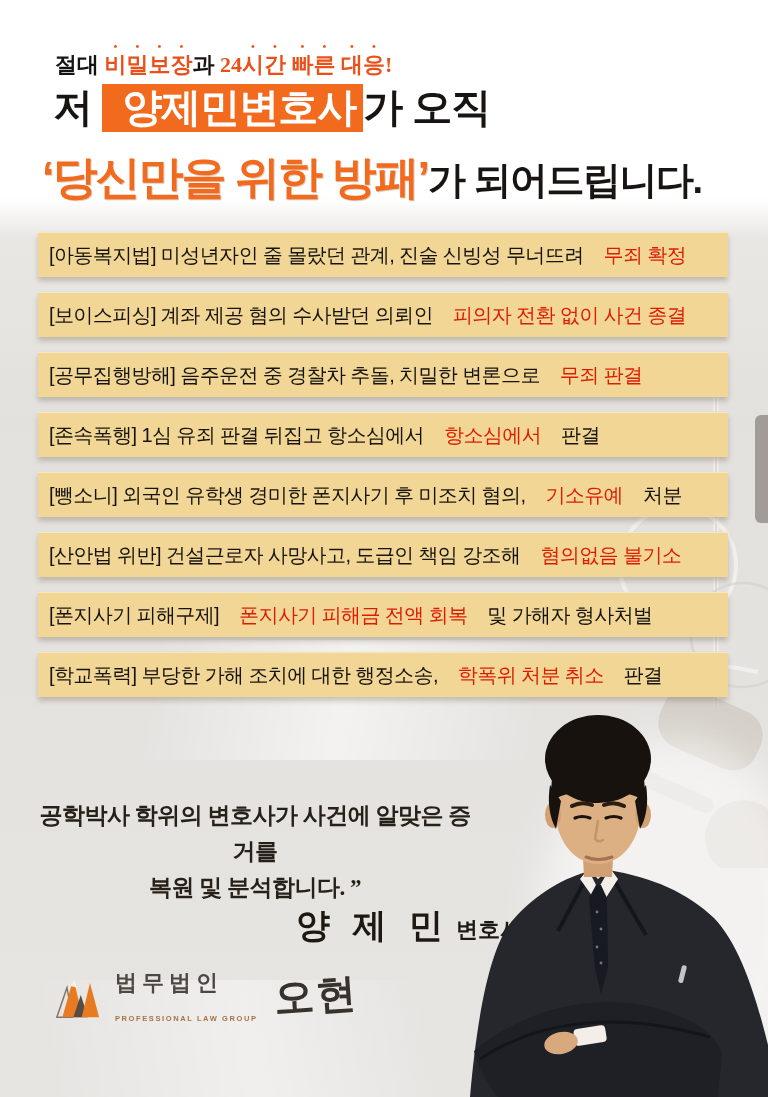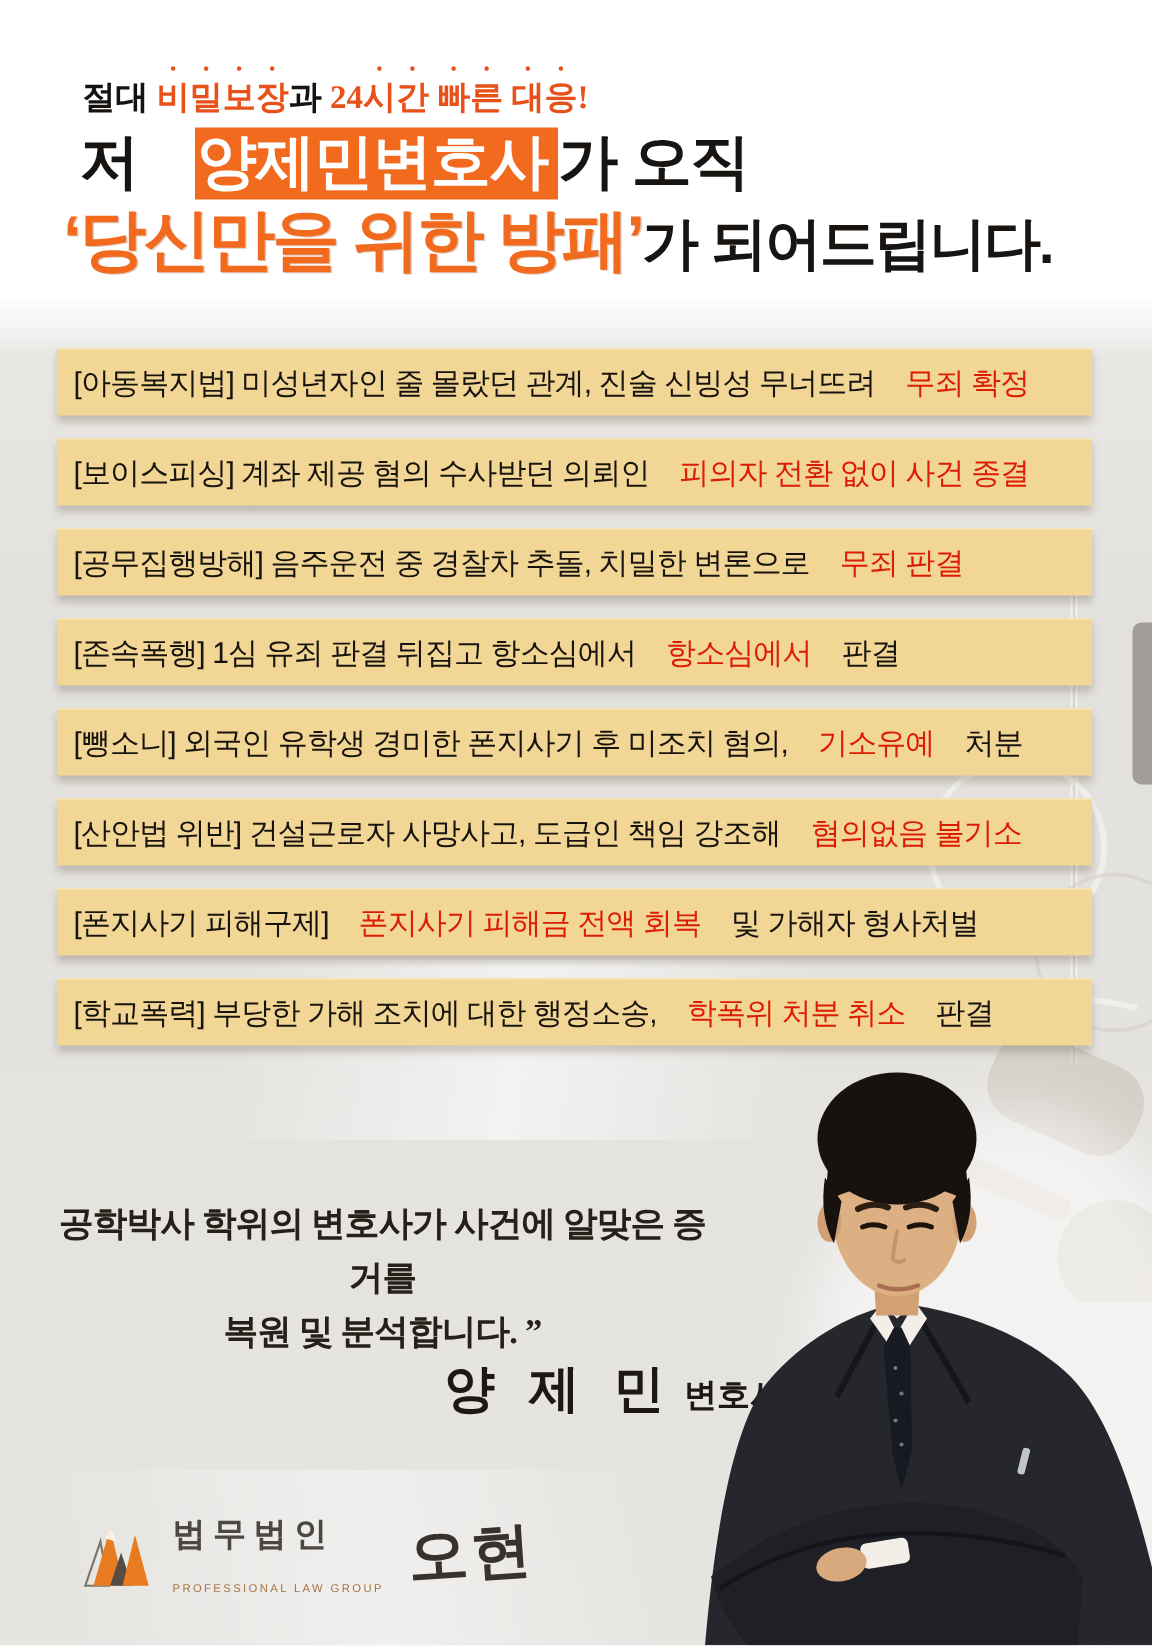--- a/index.html
+++ b/index.html
@@ -15,22 +15,22 @@
   .streak2{left:0;top:980px;width:500px;height:117px;
     background:linear-gradient(80deg,rgba(255,255,255,0) 10%,rgba(255,255,255,.4) 50%,rgba(255,255,255,0) 85%);}
   
   .tagline{position:absolute;left:55px;top:40px;font-family:"Liberation Serif",serif;
     font-weight:700;font-size:22px;color:#151210;white-space:nowrap;}
   .tagline .red{color:#e8511a;}
   .dots{-webkit-text-emphasis:filled dot #e8511a;text-emphasis:filled dot #e8511a;
     -webkit-text-emphasis-position:over right;text-emphasis-position:over right;}
   .h-line2{position:absolute;left:53px;top:80px;font-size:40px;font-weight:800;
     letter-spacing:-1px;color:#171412;white-space:nowrap;}
-  .h-line2 .hl-box{background:#f16a1e;color:#ffffff;padding:1px 7px 3px 1px;margin-left:28px;}
-  .h-line3{position:absolute;left:42px;top:130px;white-space:nowrap;}
+  .h-line2 .hl-box{background:#f16a1e;color:#ffffff;padding:1px 7px 3px 20px;}
+  .h-line3{position:absolute;left:42px;top:148px;white-space:nowrap;}
   .h-line3 .hl-orange{font-size:45px;font-weight:800;letter-spacing:-2px;color:#f16a1e;
     text-shadow:1px 1px 0 rgba(120,50,0,.25);}
   .h-line3 .blk{font-size:38px;font-weight:800;letter-spacing:-1.5px;color:#171412;}
   
   .results{position:absolute;left:38px;top:232px;width:690px;}
   .bar{height:45px;margin-bottom:15px;background:#f1d695;border-top:1px solid #f8e7b9;
     box-shadow:0 4px 5px rgba(90,78,55,.28);
     display:flex;align-items:center;padding:0 8px 0 11px;box-sizing:border-box;
     font-size:20px;font-weight:400;letter-spacing:-0.6px;color:#17130e;
     white-space:nowrap;overflow:hidden;gap:20px;}
@@ -39,24 +39,24 @@
   .quote{position:absolute;left:35px;top:798px;width:440px;text-align:center;
     font-family:"Liberation Serif",serif;font-weight:700;font-size:23px;
     line-height:36px;color:#272019;letter-spacing:-0.5px;}
   .signature{position:absolute;left:296px;top:903px;white-space:nowrap;
     font-family:"Liberation Serif",serif;color:#1d1812;}
   .signature .name{font-size:34px;font-weight:700;letter-spacing:7px;text-align:right;}
   .signature .title{font-size:22px;font-weight:700;letter-spacing:0;margin-left:2px;}
   
   .portrait{position:absolute;left:440px;top:707px;width:328px;height:390px;}
   
-  .logo{position:absolute;left:55px;top:1008px;display:flex;align-items:center;}
+  .logo{position:absolute;left:55px;top:968px;display:flex;align-items:center;}
   .logo .txtcol{margin-left:14px;display:flex;flex-direction:column;}
   .logo .firm{font-size:22px;font-weight:800;letter-spacing:5px;color:#4b4742;}
-  .logo .sub{font-size:7.5px;font-weight:400;letter-spacing:1.6px;color:#a87442;margin-top:16px;}
+  .logo .sub{font-size:7.5px;font-weight:700;letter-spacing:1.6px;color:#a87442;margin-top:16px;}
   .logo .brand{font-family:"Liberation Serif",serif;font-size:40px;font-weight:900;
     color:#37322c;margin-left:16px;transform:rotate(-4deg);letter-spacing:2px;}
 </style>
 </head>
 <body>
 
 <div class="canvas">
 
   <div class="wm streak1"></div>
   <div class="wm streak2"></div>

